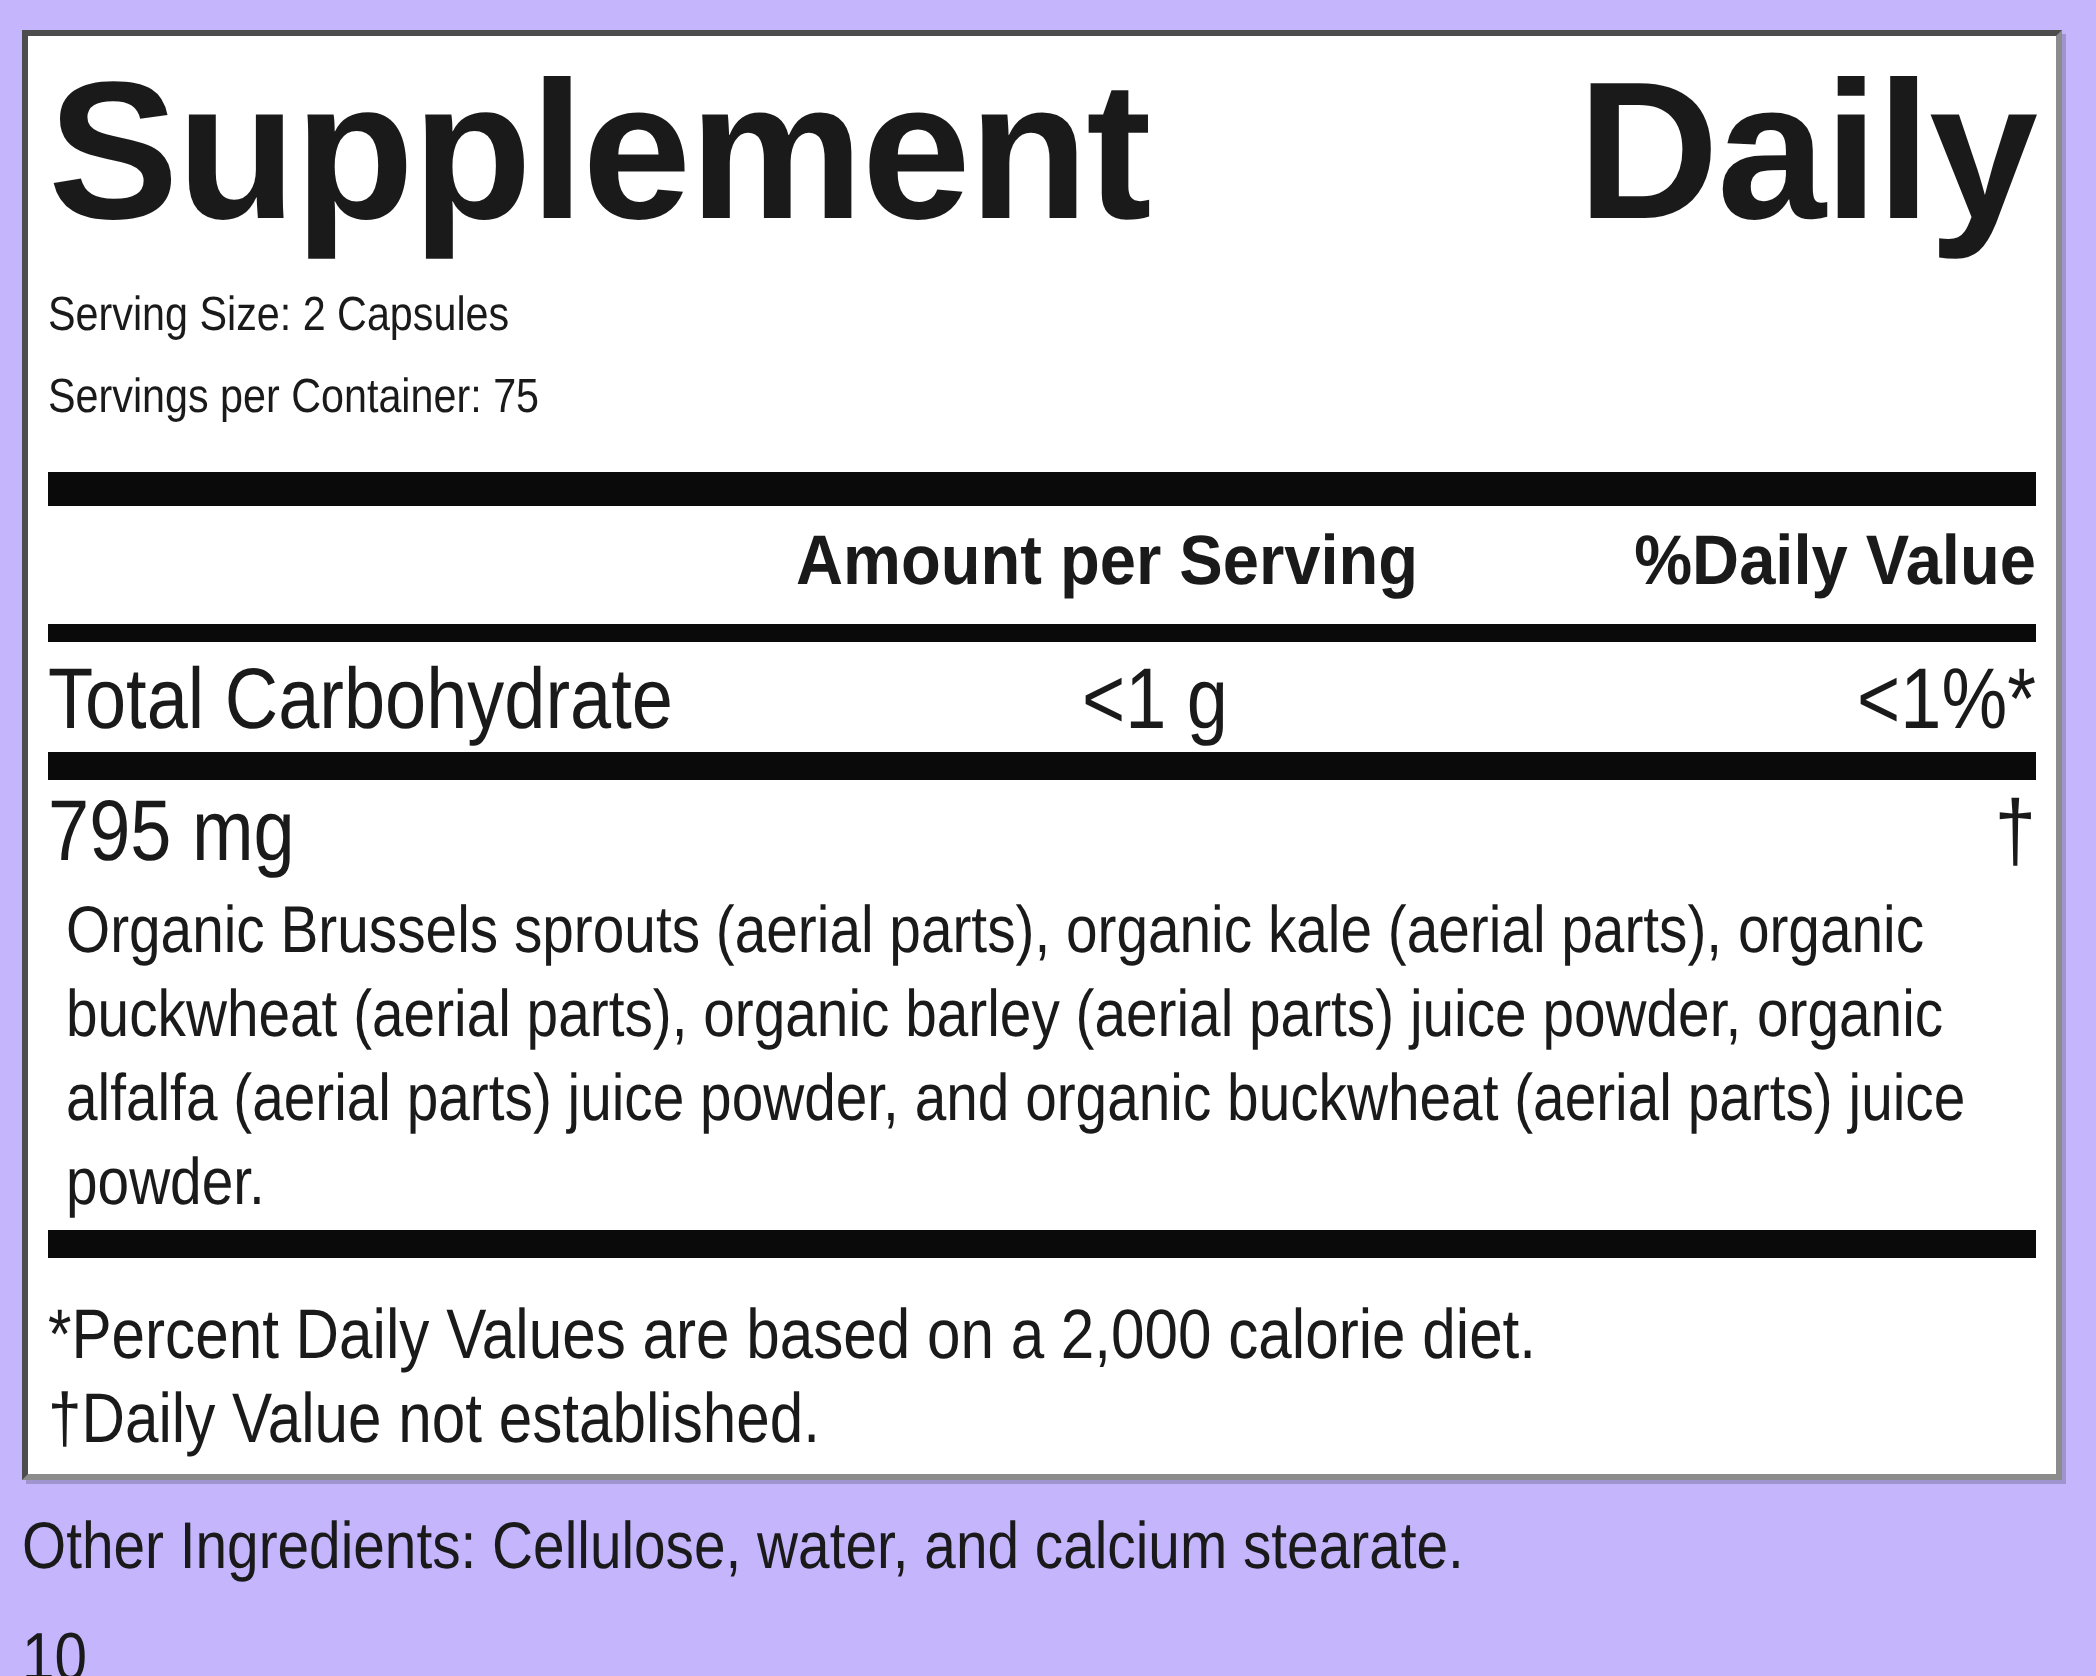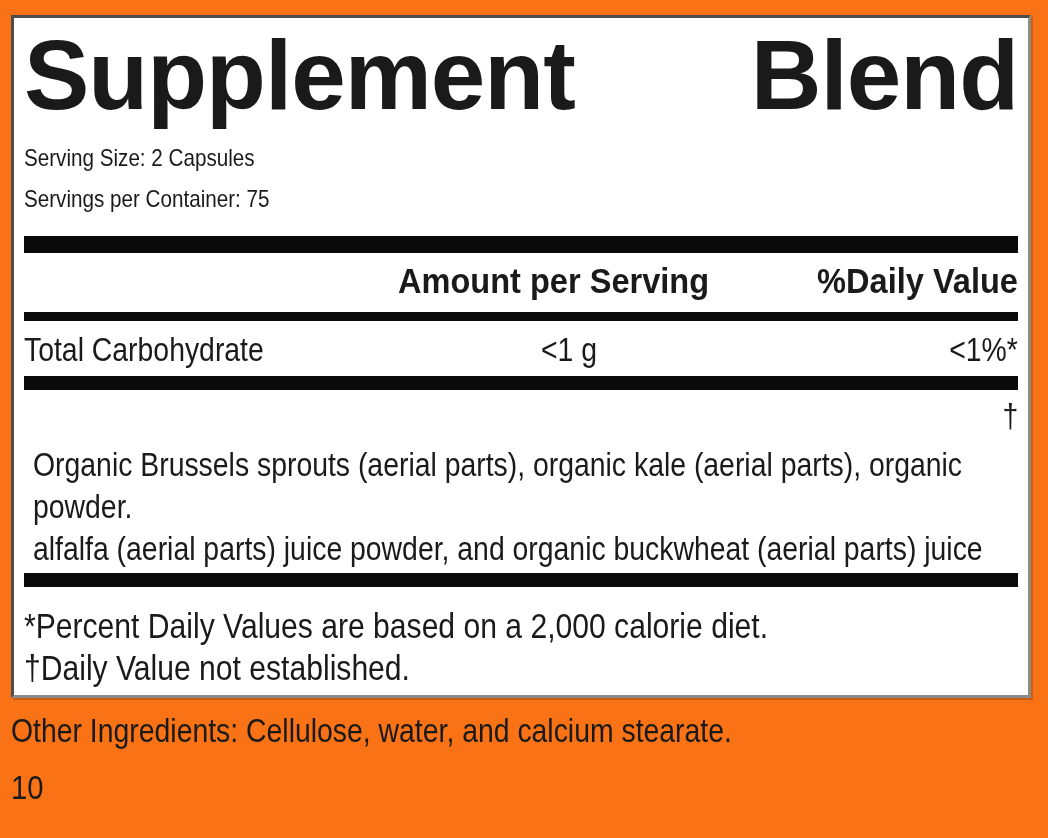--- a/index.html
+++ b/index.html
@@ -10,21 +10,21 @@
     height: 838px;
     overflow: hidden;
     font-family: "Liberation Sans", "DejaVu Sans", sans-serif;
     color: #1a1a1a;
   }
   .page {
     box-sizing: border-box;
     width: 1048px;
     height: 838px;
     padding: 15px 32px 0 11px;
-    background: #f97316;
+    background: #c4b5fd;
   }
   
   .panel {
     box-sizing: border-box;
     width: 1020px;
     border: 3px solid #4d4d4d;
     border-right-color: #8c8c8c;
     border-bottom-color: #8c8c8c;
     box-shadow: 2px 2px 0 rgba(0,0,0,0.18);
     padding: 0 10px 6px 10px;
@@ -66,21 +66,21 @@
     font-size: 35px;
     font-weight: 700;
   }
   .col-header-spacer { width: 374px; flex: none; }
   .col-header-amount { flex: 1; text-align: left; }
   .col-header-dv { margin-left: auto; text-align: right; }
 
   .nutrient-row {
     display: flex;
     align-items: center;
-    font-size: 33px;
+    font-size: 43px;
   }
   .row-carb  { height: 46px; margin-top: 6px; }
   .row-blend { height: 44px; margin-top: 4px; }
   .cell-name { width: 517px; flex: none; }
   .cell-amt  { flex: 1; text-align: left; }
   .cell-dv   { margin-left: auto; text-align: right; }
 
   .blend-desc {
     margin-top: 6px;
     padding-left: 9px;
@@ -104,21 +104,21 @@
 </style>
 </head>
 <body>
 
 <div class="page">
 
   <div class="panel">
 
     <div class="title">
       <span>Supplement</span>
-      <span>Blend</span>
+      <span>Daily</span>
     </div>
 
     <div class="serving-block">
       <div class="serving-line"><span class="t">Serving Size: 2 Capsules</span></div>
       <div class="serving-line"><span class="t">Servings per Container: 75</span></div>
     </div>
 
     <div class="bar bar-1"></div>
 
     <div class="col-header-row">
@@ -131,27 +131,29 @@
 
     <div class="nutrient-row row-carb">
       <span class="cell-name"><span class="t">Total Carbohydrate</span></span>
       <span class="cell-amt"><span class="t">&lt;1 g</span></span>
       <span class="cell-dv"><span class="t-r">&lt;1%*</span></span>
     </div>
 
     <div class="bar bar-3"></div>
 
     <div class="nutrient-row row-blend">
+      <span class="cell-amt"><span class="t">795 mg</span></span>
       <span class="cell-dv"><span class="t-r">†</span></span>
     </div>
 
     <div class="blend-desc">
       <div class="blend-line"><span class="t">Organic Brussels sprouts (aerial parts), organic kale (aerial parts), organic</span></div>
+      <div class="blend-line"><span class="t">buckwheat (aerial parts), organic barley (aerial parts) juice powder, organic</span></div>
+      <div class="blend-line"><span class="t">alfalfa (aerial parts) juice powder, and organic buckwheat (aerial parts) juice</span></div>
       <div class="blend-line"><span class="t">powder.</span></div>
-      <div class="blend-line"><span class="t">alfalfa (aerial parts) juice powder, and organic buckwheat (aerial parts) juice</span></div>
     </div>
 
     <div class="bar bar-4"></div>
 
     <div class="footnotes">
       <div class="footnote-line"><span class="t">*Percent Daily Values are based on a 2,000 calorie diet.</span></div>
       <div class="footnote-line"><span class="t">†Daily Value not established.</span></div>
     </div>
 
   </div>

